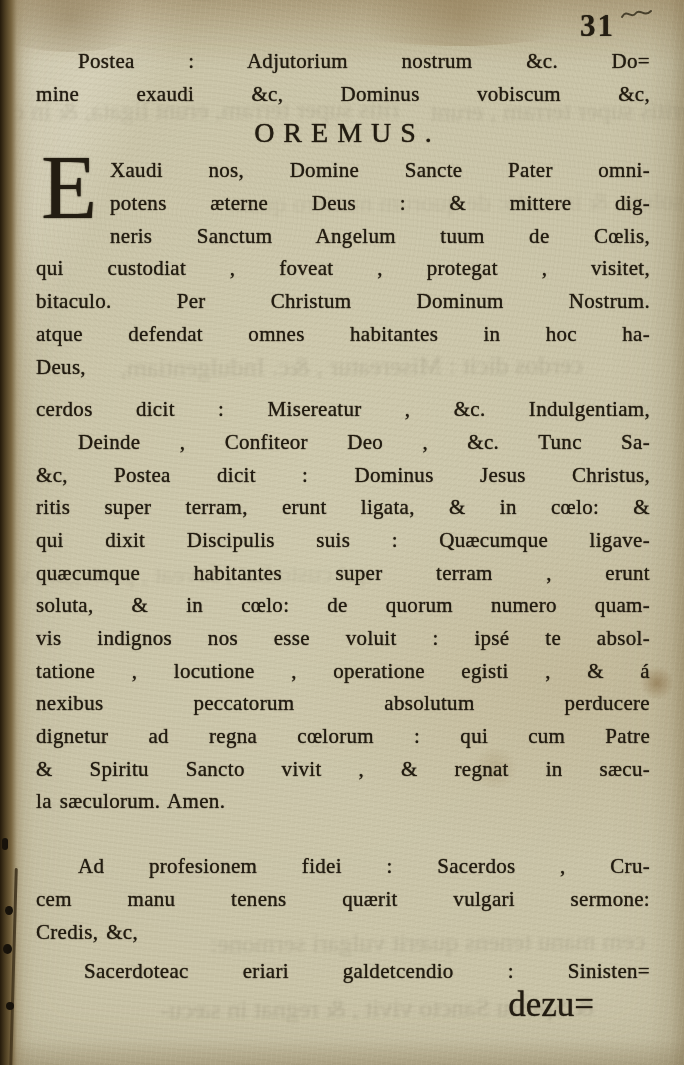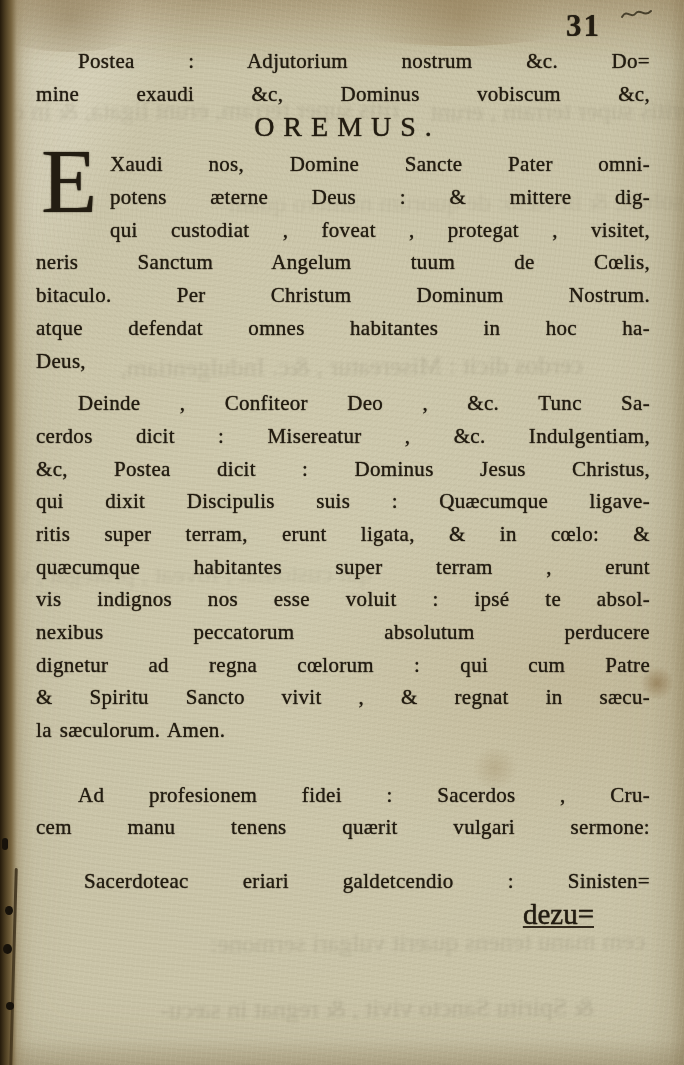--- a/index.html
+++ b/index.html
@@ -71,42 +71,42 @@
     height:32.7px;line-height:32.7px;font-size:21px;
     text-align:justify;text-align-last:justify;
     letter-spacing:.3px;word-spacing:2.5px;
     text-shadow:0 0 1px rgba(28,20,8,.75);
     -webkit-text-stroke:.3px rgba(28,20,8,.45);
   }
   .line.short{text-align-last:left;}
   .ind{text-indent:42px;}
   .ind-lg{text-indent:48px;}
   .heading{
-    height:33px;line-height:33px;margin-top:0;
+    height:33px;line-height:33px;margin-top:6px;
     font-size:28px;text-align:center;letter-spacing:9px;text-indent:9px;
     text-shadow:0 0 1px rgba(28,20,8,.8);-webkit-text-stroke:.35px rgba(28,20,8,.5);
   }
   .para{margin:0;}
   .para.p2{margin-top:5px;}
   .para.p3{margin-top:10px;}
   .para.p4{margin-top:32px;}
-  .para.p5{margin-top:21px;}
+  .para.p5{margin-top:7px;}
   .dropcap{
     float:left;width:62px;height:63px;
     font-size:92px;line-height:58px;
     margin:4px 10px 0 2px;text-align:center;
     text-shadow:0 0 1.5px rgba(28,20,8,.85);
   }
   .catchword-row{
-    height:33px;line-height:33px;font-size:29px;
+    height:33px;line-height:33px;font-size:35px;
     text-align:right;padding-right:56px;
-    text-shadow:0 0 1px rgba(28,20,8,.75);text-decoration:underline;-webkit-text-stroke:.3px rgba(28,20,8,.45);
+    text-shadow:0 0 1px rgba(28,20,8,.75);-webkit-text-stroke:.3px rgba(28,20,8,.45);
   }
   .pagenum{
-    position:absolute;top:8px;left:566px;z-index:3;
+    position:absolute;top:8px;left:580px;z-index:3;
     font-size:31px;font-weight:bold;letter-spacing:2px;
     text-shadow:0 0 1px rgba(28,20,8,.8);
   }
   .squiggle{position:absolute;top:6px;left:620px;z-index:3;opacity:.8;}
 </style>
 </head>
 <body>
 
 <div class="page">
 
@@ -144,44 +144,47 @@
       <div class="line ind">Postea : Adjutorium nostrum &amp;c. Do=</div>
       <div class="line">mine exaudi &amp;c, Dominus vobiscum &amp;c,</div>
     </div>
 
     <div class="heading">OREMUS.</div>
 
     <div class="para p2">
       <span class="dropcap">E</span>
       <div class="line">Xaudi nos, Domine Sancte Pater omni-</div>
       <div class="line">potens æterne Deus : &amp; mittere dig-</div>
+      <div class="line">neris Sanctum Angelum tuum de Cœlis,</div>
       <div class="line">qui custodiat , foveat , protegat , visitet,</div>
-      <div class="line">neris Sanctum Angelum tuum de Cœlis,</div>
       <div class="line">bitaculo. Per Christum Dominum Nostrum.</div>
       <div class="line">atque defendat omnes habitantes in hoc ha-</div>
       <div class="line short">Deus,</div>
     </div>
 
     <div class="para p3">
+      <div class="line">cerdos dicit : Misereatur , &amp;c. Indulgentiam,</div>
       <div class="line ind">Deinde , Confiteor Deo , &amp;c. Tunc Sa-</div>
-      <div class="line">cerdos dicit : Misereatur , &amp;c. Indulgentiam,</div>
       <div class="line">&amp;c, Postea dicit : Dominus Jesus Christus,</div>
+      <div class="line">ritis super terram, erunt ligata, &amp; in cœlo: &amp;</div>
       <div class="line">qui dixit Discipulis suis : Quæcumque ligave-</div>
-      <div class="line">ritis super terram, erunt ligata, &amp; in cœlo: &amp;</div>
       <div class="line">quæcumque habitantes super terram , erunt</div>
+      <div class="line">soluta, &amp; in cœlo: de quorum numero quam-</div>
       <div class="line">vis indignos nos esse voluit : ipsé te absol-</div>
+      <div class="line">tatione , locutione , operatione egisti , &amp; á</div>
       <div class="line">nexibus peccatorum absolutum perducere</div>
       <div class="line">dignetur ad regna cœlorum : qui cum Patre</div>
       <div class="line">&amp; Spiritu Sancto vivit , &amp; regnat in sæcu-</div>
       <div class="line short">la sæculorum. Amen.</div>
     </div>
 
     <div class="para p4">
       <div class="line ind">Ad profesionem fidei : Sacerdos , Cru-</div>
       <div class="line">cem manu tenens quærit vulgari sermone:</div>
+      <div class="line short">Credis, &amp;c,</div>
     </div>
 
     <div class="para p5">
       <div class="line ind-lg">Sacerdoteac eriari galdetcendio : Sinisten=</div>
     </div>
 
     <div class="catchword-row">dezu=</div>
 
   </div>
 </div>

